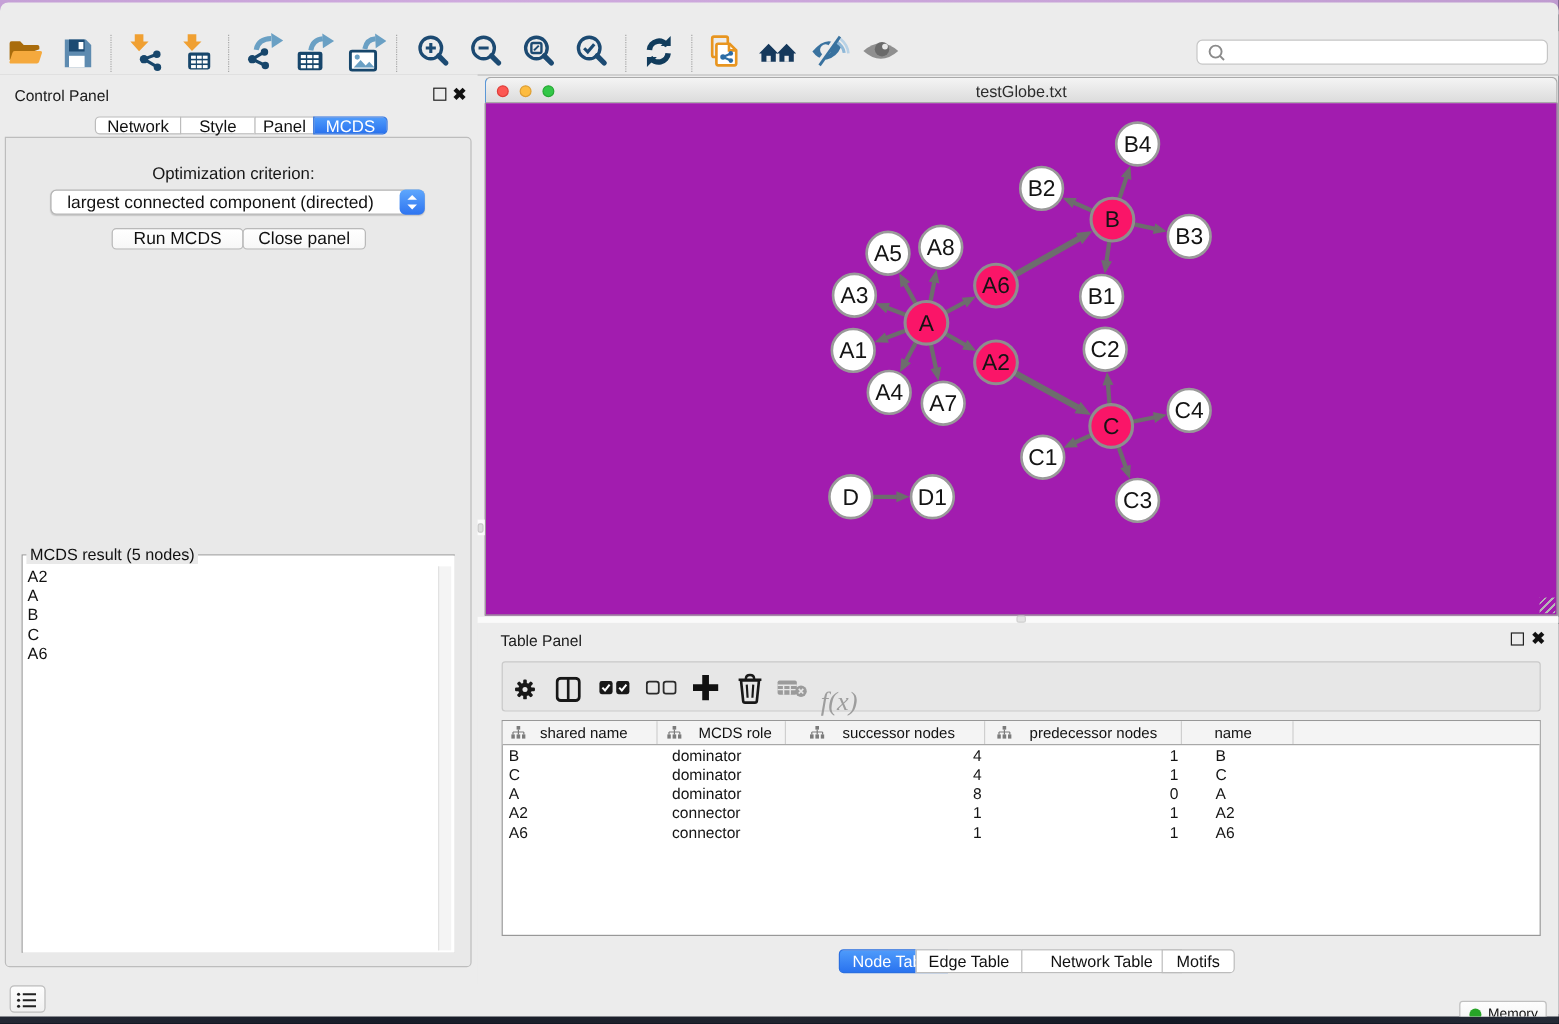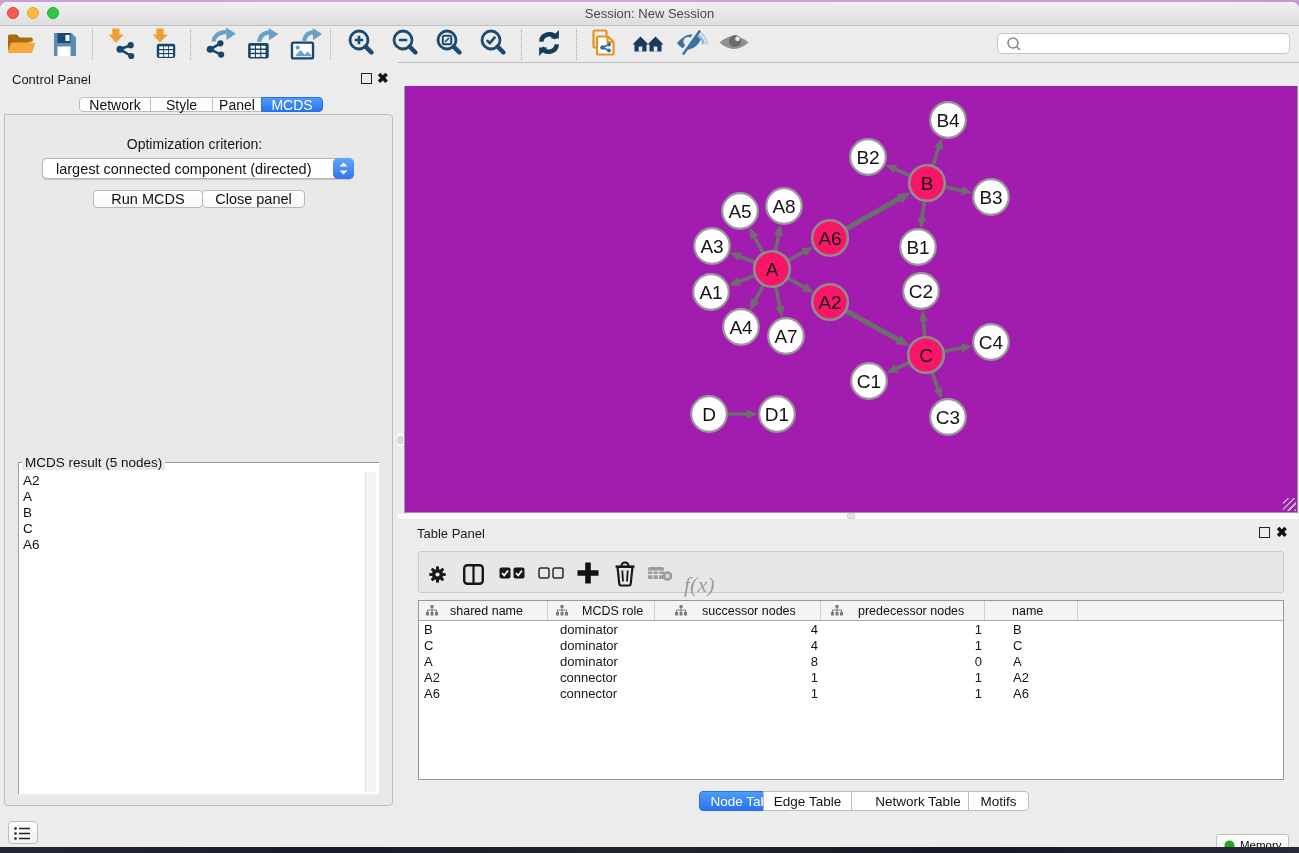--- a/index.html
+++ b/index.html
@@ -52,26 +52,20 @@
 .btab{position:absolute;top:0;height:20px;background:#fff;border:1px solid #bcbcbc;font-size:13.5px;color:#111;text-align:center;line-height:19px;}
 #btabs{position:absolute;left:275px;top:271px;height:20px;}
 
 #statusbar{position:absolute;left:0;top:818px;width:1299px;height:25px;background:#ececec;}
 #listbtn{position:absolute;left:8px;top:1px;width:30px;height:23px;background:linear-gradient(#fdfdfd,#f1f1f1);border:1px solid #bdbdbd;border-radius:4px;}
 #membtn{position:absolute;left:1216px;top:14px;width:73px;height:21px;background:linear-gradient(#fdfdfd,#f3f3f3);border:1px solid #c0c0c0;border-radius:3px;font-size:11.5px;color:#111;}
 </style></head><body>
 <div id="wall-top"></div>
 <div id="wall-bot"></div>
 <div id="app">
-<div id="titlebar">
- <div class="tl" style="left:7px;top:5px;background:#fc5753;border:.5px solid #df3e3a;"></div>
- <div class="tl" style="left:27px;top:5px;background:#fdbc40;border:.5px solid #de9f34;"></div>
- <div class="tl" style="left:47px;top:5px;background:#33c748;border:.5px solid #27aa35;"></div>
- <div class="t">Session: New Session</div>
-</div>
 <div id="toolbar">
 <svg class="ticon" style="left:3px" width="36" height="36">
  <path d="M5 25 V11 q0-1.6 1.6-1.6 h7.2 l3 3 h11.4 q1.6 0 1.6 1.6 V16" fill="#a96c0c"></path>
  <path d="M9.2 17.5 h21.3 q1.9 0 1.4 1.8 l-2.3 7.2 q-.4 1.4-1.9 1.4 H6.3 q-1.8 0-1.3-1.7 l2.3-7 q.5-1.7 1.9-1.7 z" fill="#f5a93d"></path>
 </svg>
 <svg class="ticon" style="left:47px" width="36" height="36">
  <path d="M7 8 h17.5 l4.5 4.5 V31 H7 z" fill="#5e8bb0"></path>
  <path d="M10.5 8 h13 v10 h-13 z" fill="#1c4a72"></path>
  <rect x="18.5" y="10" width="4" height="6" fill="#fff"></rect>
  <rect x="10.5" y="21.5" width="13" height="9.5" fill="#fff"></rect>
@@ -222,20 +216,26 @@
      <div class="it" style="top:26px;">A</div>
      <div class="it" style="top:42px;">B</div>
      <div class="it" style="top:58px;">C</div>
      <div class="it" style="top:74px;">A6</div>
      <div id="mcdstrack"></div>
    </div>
    <div class="lbl">MCDS result (5 nodes)</div>
  </div>
 </div>
 <div id="netwin">
+ <div id="nettitle">
+  <div class="tl" style="left:9px;top:6px;width:10px;height:10px;background:#fc5753;border:.5px solid #df3e3a;"></div>
+  <div class="tl" style="left:28px;top:6px;width:10px;height:10px;background:#fdbc40;border:.5px solid #de9f34;"></div>
+  <div class="tl" style="left:47px;top:6px;width:10px;height:10px;background:#33c748;border:.5px solid #27aa35;"></div>
+  <div class="t">testGlobe.txt</div>
+ </div>
  <div id="netcanvas">
 <svg width="894" height="428" style="position:absolute;left:0;top:0;" font-family="Liberation Sans, sans-serif">
           <line x1="367.0" y1="183.0" x2="348.5" y2="149.5" stroke="#6d6d6d" stroke-width="3.6"></line>
           <polygon points="344.2,141.6 353.5,149.0 345.5,153.5" fill="#6d6d6d"></polygon>
           <line x1="367.0" y1="183.0" x2="373.8" y2="147.5" stroke="#6d6d6d" stroke-width="3.6"></line>
           <polygon points="375.4,138.7 377.9,150.3 368.9,148.6" fill="#6d6d6d"></polygon>
           <line x1="367.0" y1="183.0" x2="333.1" y2="170.0" stroke="#6d6d6d" stroke-width="3.6"></line>
           <polygon points="324.7,166.8 336.7,166.4 333.4,175.0" fill="#6d6d6d"></polygon>
           <line x1="367.0" y1="183.0" x2="332.2" y2="196.1" stroke="#6d6d6d" stroke-width="3.6"></line>
           <polygon points="323.8,199.3 332.4,191.1 335.7,199.7" fill="#6d6d6d"></polygon>

